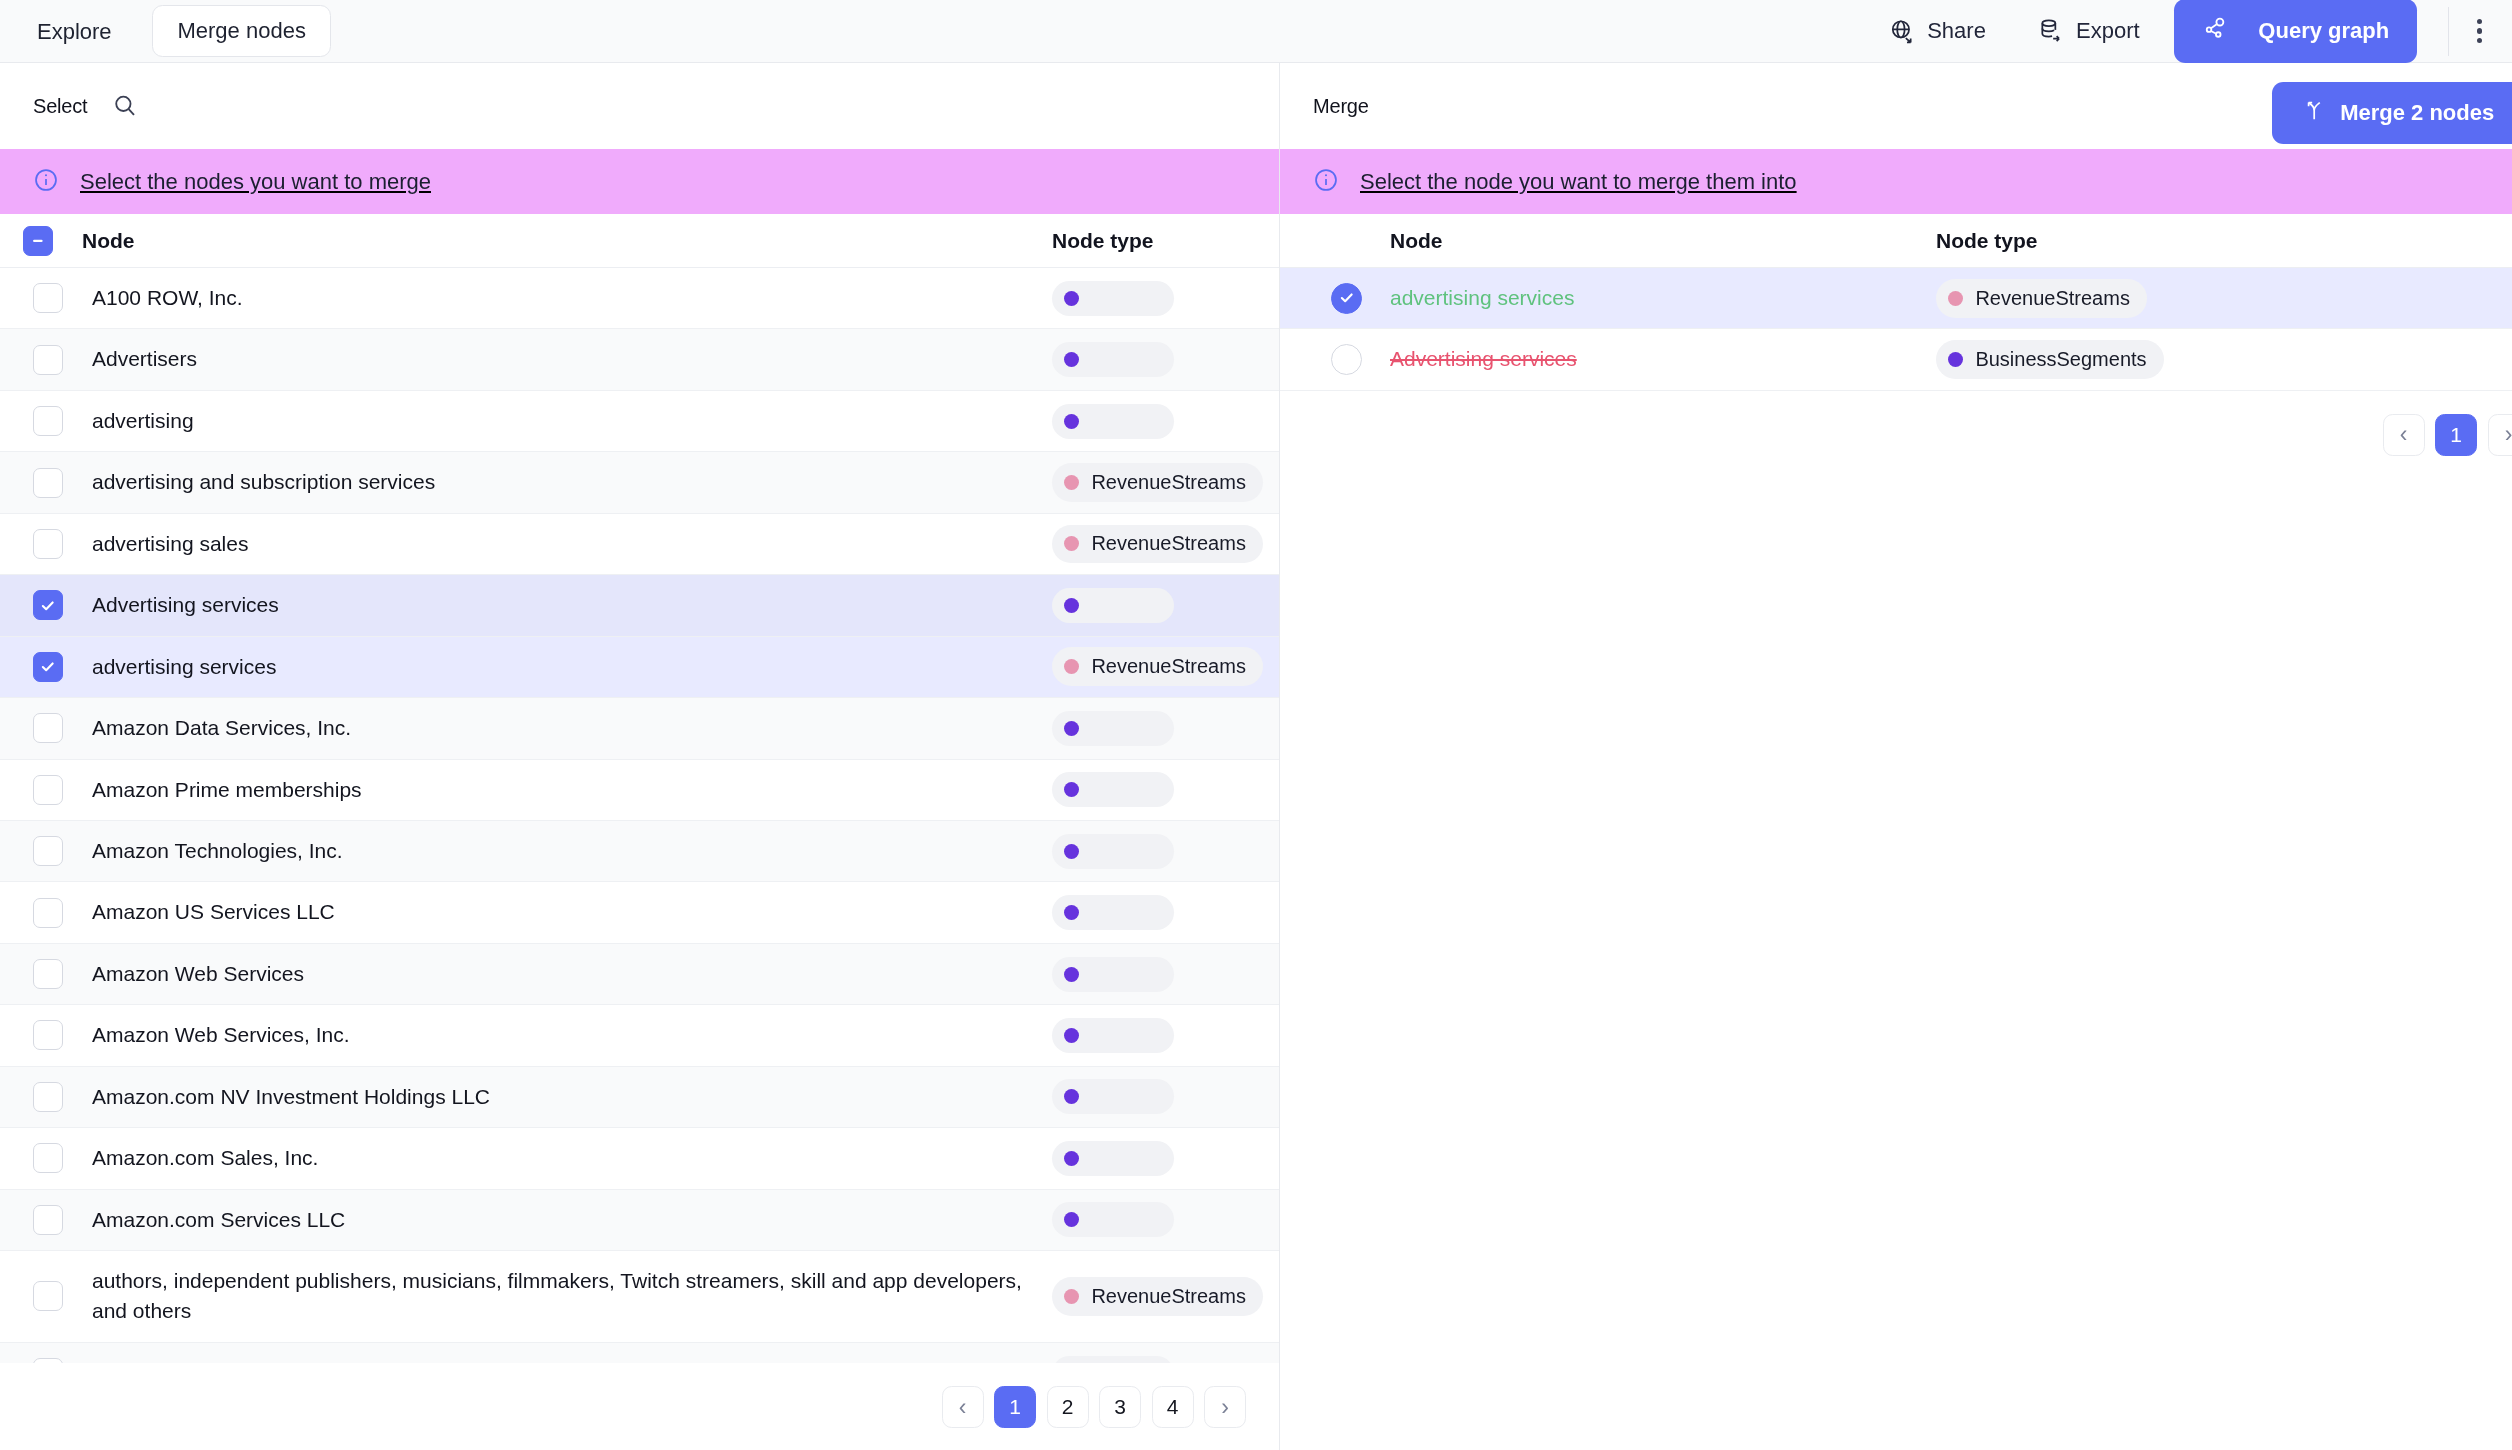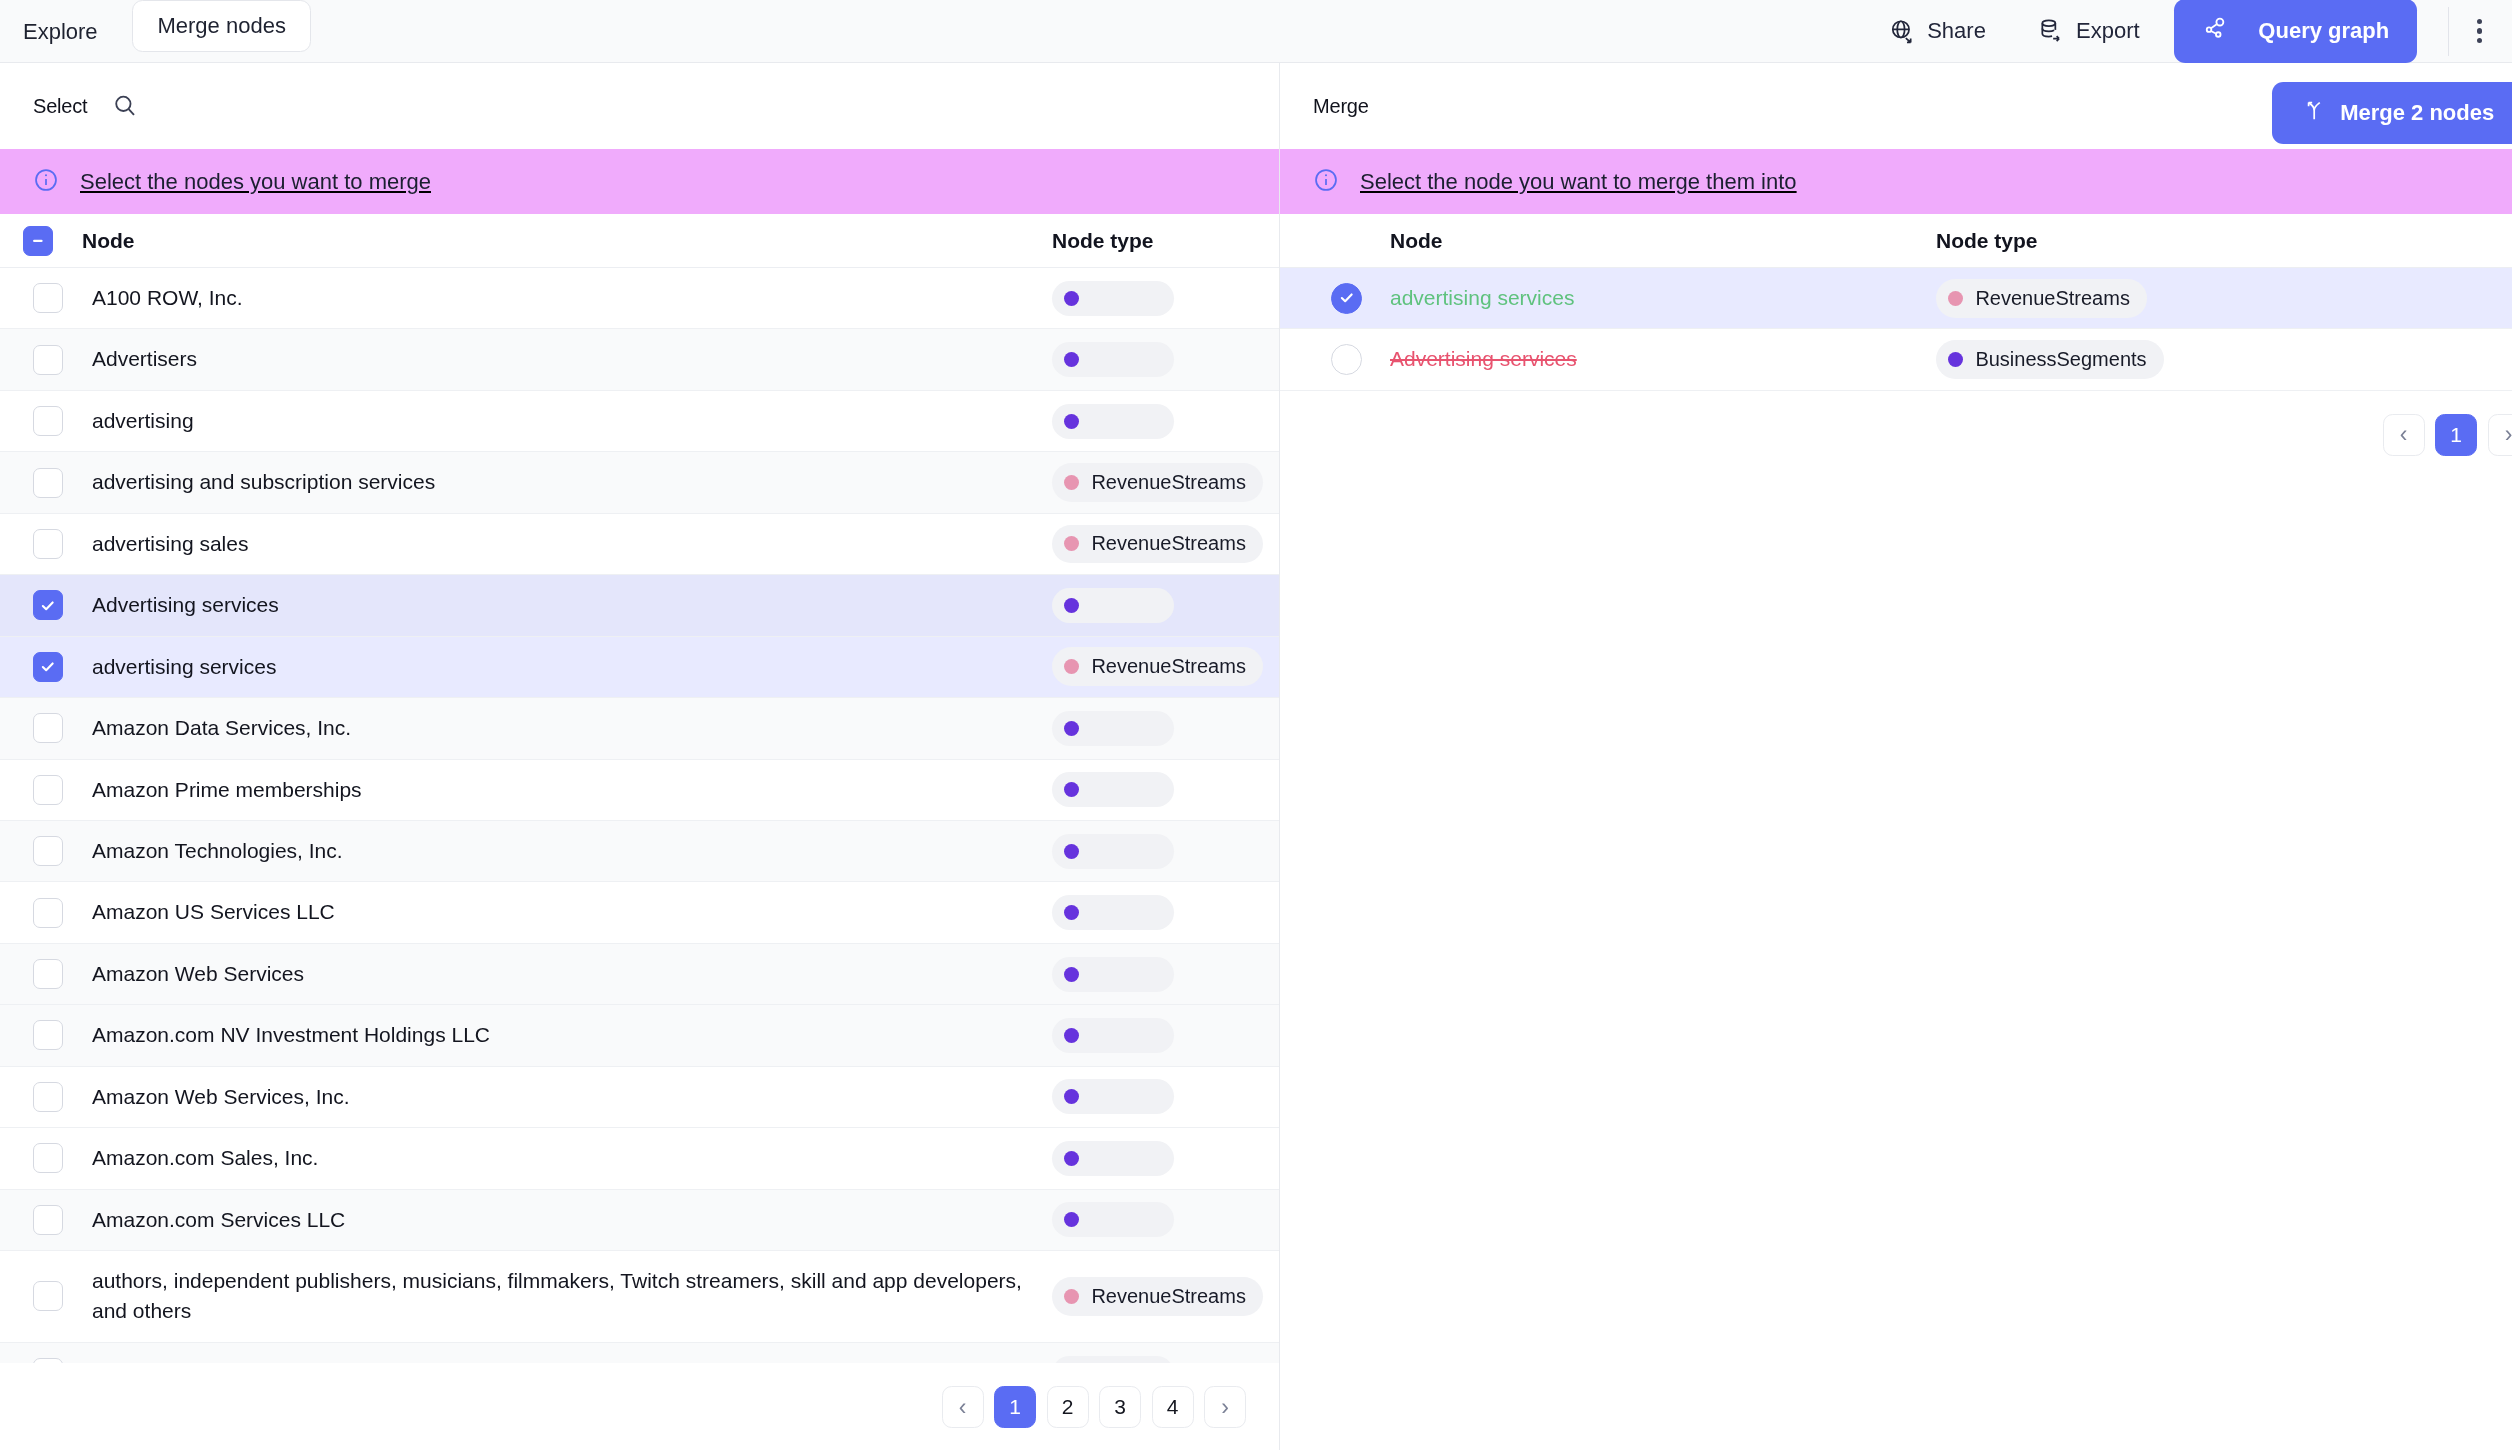--- a/index.html
+++ b/index.html
@@ -14,21 +14,21 @@
   
   .topbar {
     height: 63px;
     background: #f9fafb;
     border-bottom: 0.9px solid #e8eaee;
     display: flex;
     align-items: center;
     padding: 0 24.4px 0 0;
     position: relative;
   }
-  .topbar-left { display: flex; align-items: flex-start; gap: 8px; padding-left: 0; }
+  .topbar-left { display: flex; align-items: center; gap: 14px; padding-left: 14px; }
   .tab-explore {
     font-size: 22px; color: #1e2230; font-weight: 400;
     padding: 0 23px; line-height: 63px;
   }
   .tab-merge {
     font-size: 22px; color: #1e2230; font-weight: 400;
     background: #ffffff;
     border: 0.9px solid #e4e6eb;
     border-radius: 10.5px;
     padding: 12.2px 24.4px;
@@ -375,34 +375,34 @@
         </div>
         <div class="row alt">
           <div class="col-check">
             <div class="cb"></div>
           </div>
           <div class="col-node name">Amazon Web Services</div>
           <div class="col-type"><span class="badge empty">
               <span class="dot" style="background:#6633dd"></span>
             </span></div>
         </div>
+        <div class="row">
+          <div class="col-check">
+            <div class="cb"></div>
+          </div>
+          <div class="col-node name">Amazon Web Services, Inc.</div>
+          <div class="col-type"><span class="badge empty">
+              <span class="dot" style="background:#6633dd"></span>
+            </span></div>
+        </div>
         <div class="row alt">
           <div class="col-check">
             <div class="cb"></div>
           </div>
           <div class="col-node name">Amazon.com NV Investment Holdings LLC</div>
-          <div class="col-type"><span class="badge empty">
-              <span class="dot" style="background:#6633dd"></span>
-            </span></div>
-        </div>
-        <div class="row">
-          <div class="col-check">
-            <div class="cb"></div>
-          </div>
-          <div class="col-node name">Amazon Web Services, Inc.</div>
           <div class="col-type"><span class="badge empty">
               <span class="dot" style="background:#6633dd"></span>
             </span></div>
         </div>
         <div class="row">
           <div class="col-check">
             <div class="cb"></div>
           </div>
           <div class="col-node name">Amazon.com Sales, Inc.</div>
           <div class="col-type"><span class="badge empty">

